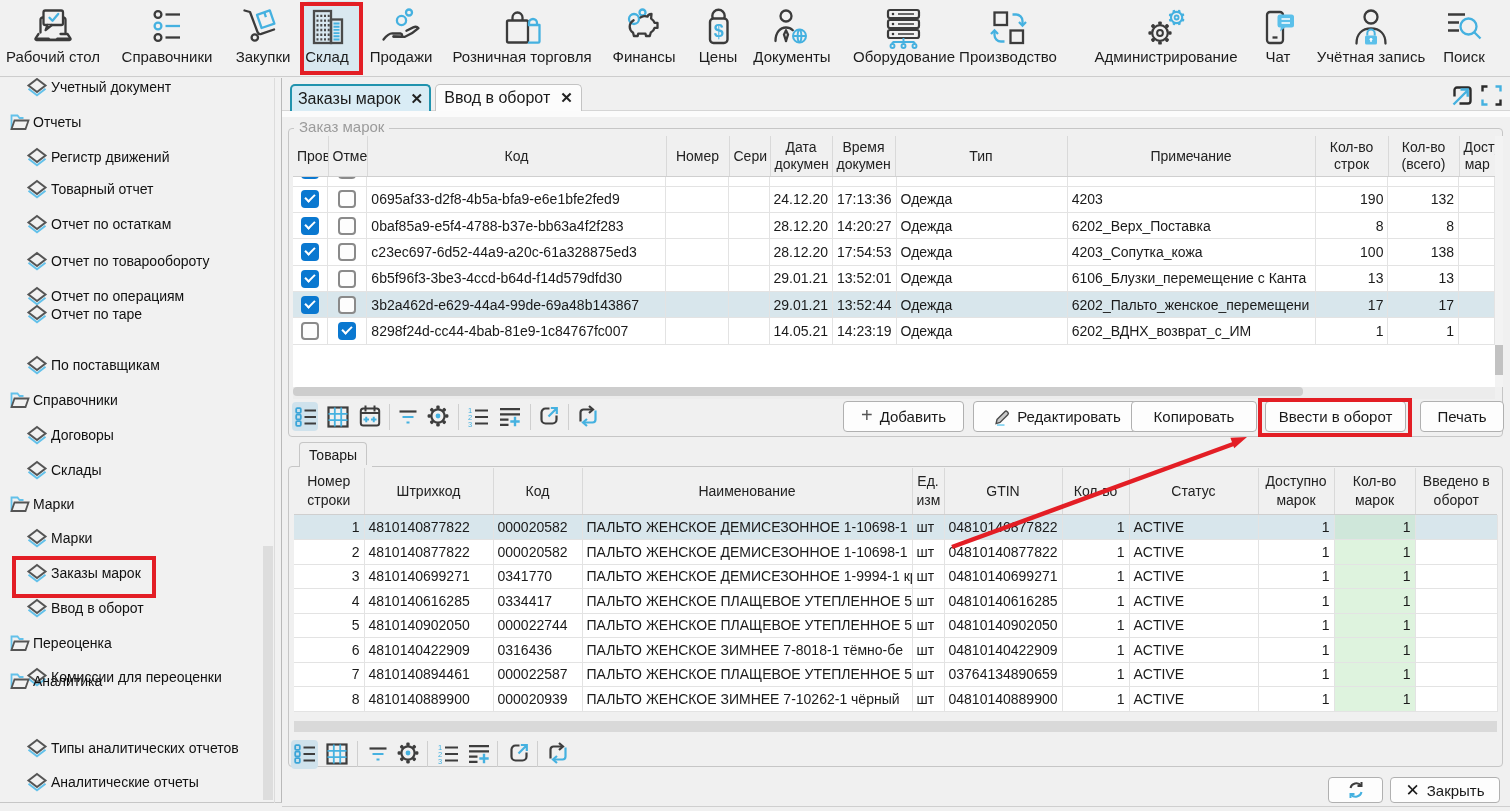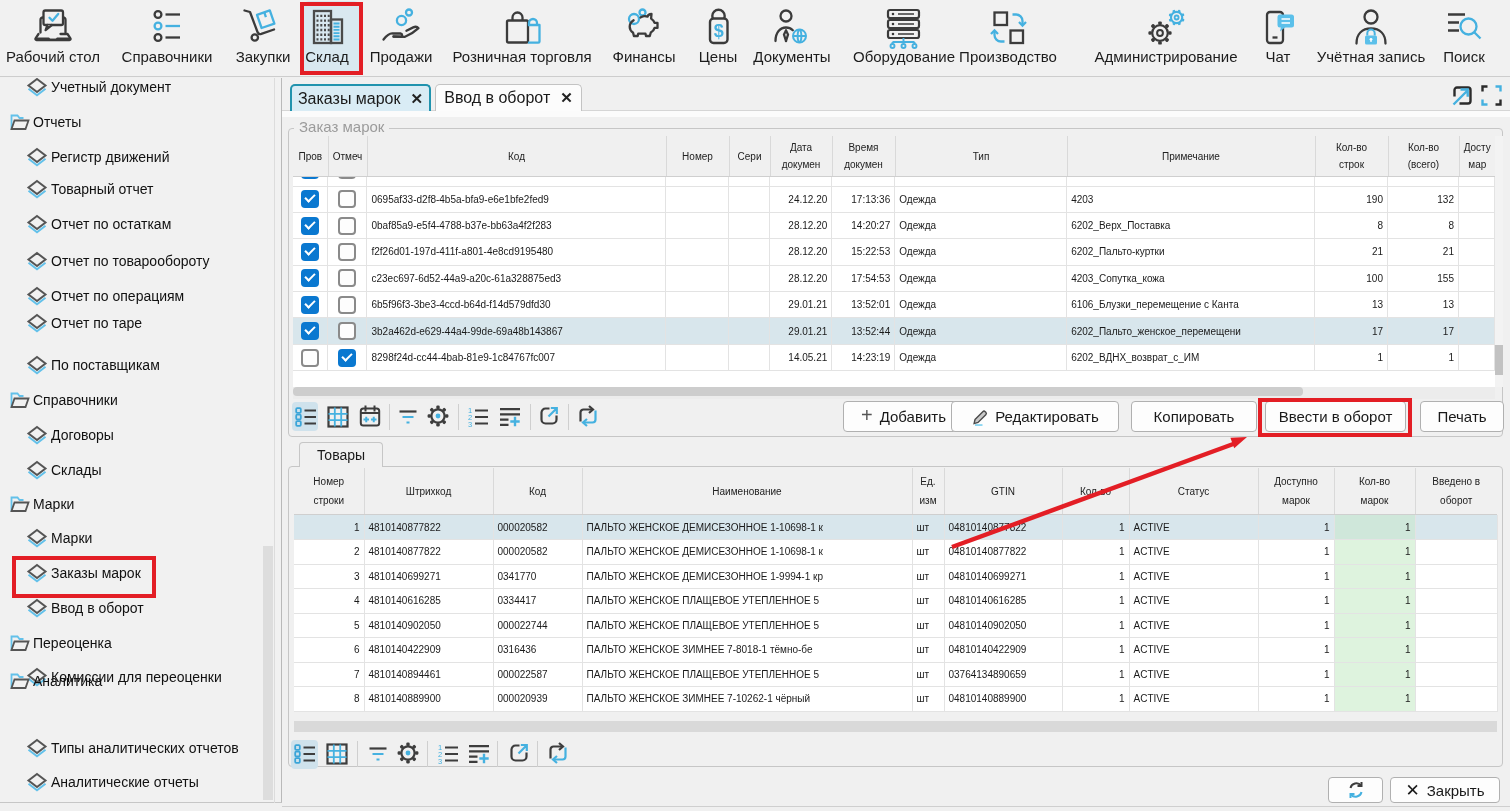--- a/index.html
+++ b/index.html
@@ -21,24 +21,24 @@
 .tab { position:absolute; top:84px; height:27px; font-size:16px; display:flex; align-items:center; justify-content:center; }
 #tab1 { left:290px; width:141px; background:#d9ecf5; border:2px solid #2193ae; border-bottom:none; border-radius:5px 5px 0 0; z-index:3; }
 #tab2 { left:435px; width:147px; background:#fcfcfc; border:1px solid #c3c3c3; border-bottom:none; border-radius:5px 5px 0 0; }
 .tabx { font-weight:bold; margin-left:10px; font-size:15px; color:#222; }
 #tabband { position:absolute; left:282px; top:110px; width:1228px; height:7px; background:#fbfbfb; border-top:1px solid #d5d5d5;}
 
 .gbox { position:absolute; border:1px solid #c6c6c6; border-radius:4px; }
 #gb1 { left:288px; top:128px; width:1215px; height:309px; }
 #gb1lbl { position:absolute; left:294px; top:118px; background:#f0f0f0; padding:0 5px; font-size:15px; color:#9b9b9b; z-index:2; }
 #gb2 { left:288px; top:466px; width:1215px; height:301px; }
-#tabt { position:absolute; left:299px; top:442px; width:84px; height:25px; background:#f0f0f0; border:1px solid #c6c6c6; border-bottom:none; border-radius:4px 4px 0 0; font-size:14px; display:flex; align-items:center; justify-content:center; z-index:2; }
+#tabt { position:absolute; left:299px; top:442px; width:68px; height:25px; background:#f0f0f0; border:1px solid #c6c6c6; border-bottom:none; border-radius:4px 4px 0 0; font-size:14px; display:flex; align-items:center; justify-content:center; z-index:2; }
 #tabtmask { position:absolute; left:300px; top:465px; width:72px; height:2px; background:#f0f0f0; z-index:2; }
 
-table { border-collapse:collapse; table-layout:fixed; font-size:10px; }
+table { border-collapse:collapse; table-layout:fixed; font-size:14px; }
 td,th { overflow:hidden; white-space:nowrap; padding:0 4px; font-weight:normal; }
 .t1h { position:absolute; left:293px; top:136px; width:1202px; height:41px; background:#f0f0f0; }
 .t1h th { border-right:1px solid #d9d9d9; border-bottom:1px solid #cfcfcf; text-align:center; color:#222; line-height:17px; }
 #t1wrap { position:absolute; left:293px; top:177px; width:1202px; height:210px; overflow:hidden; background:#fff; }
 #t1wrap table { margin-top:-17.4px; }
 #t1wrap td { border-right:1px solid #e3e3e3; border-bottom:1px solid #e3e3e3; height:25.4px; }
 #t1wrap tr { height:26.4px; }
 .prow td { vertical-align:top; padding-top:1px; }
 .num { text-align:right; }
 .sel { background:#d8e6ec;border-radius:12px; }
@@ -308,21 +308,21 @@
         <path d="M2.5 11.8 11 18.3 19.5 11.8" fill="none" stroke="#63c1ea" stroke-width="2"></path>
       </svg>Отчет по остаткам</div>
 <div class="sitem" style="left:26px;top:172px"><svg width="22" height="20" viewBox="0 0 22 20">
         <path d="M11 2 19.5 8.5 11 15 2.5 8.5Z" fill="none" stroke="#555" stroke-width="2"></path>
         <path d="M2.5 11.8 11 18.3 19.5 11.8" fill="none" stroke="#63c1ea" stroke-width="2"></path>
       </svg>Отчет по товарообороту</div>
 <div class="sitem" style="left:26px;top:207px"><svg width="22" height="20" viewBox="0 0 22 20">
         <path d="M11 2 19.5 8.5 11 15 2.5 8.5Z" fill="none" stroke="#555" stroke-width="2"></path>
         <path d="M2.5 11.8 11 18.3 19.5 11.8" fill="none" stroke="#63c1ea" stroke-width="2"></path>
       </svg>Отчет по операциям</div>
-<div class="sitem" style="left:26px;top:234px"><svg width="22" height="20" viewBox="0 0 22 20">
+<div class="sitem" style="left:26px;top:225px"><svg width="22" height="20" viewBox="0 0 22 20">
         <path d="M11 2 19.5 8.5 11 15 2.5 8.5Z" fill="none" stroke="#555" stroke-width="2"></path>
         <path d="M2.5 11.8 11 18.3 19.5 11.8" fill="none" stroke="#63c1ea" stroke-width="2"></path>
       </svg>Отчет по таре</div>
 <div class="sitem" style="left:26px;top:276px"><svg width="22" height="20" viewBox="0 0 22 20">
         <path d="M11 2 19.5 8.5 11 15 2.5 8.5Z" fill="none" stroke="#555" stroke-width="2"></path>
         <path d="M2.5 11.8 11 18.3 19.5 11.8" fill="none" stroke="#63c1ea" stroke-width="2"></path>
       </svg>По поставщикам</div>
 <div class="sitem" style="left:10px;top:311px"><svg width="20" height="17" viewBox="0 0 20 17">
         <path d="M1.5 15V1.5h6l2 2.5h4" fill="none" stroke="#63c1ea" stroke-width="1.8"></path>
         <path d="M4.5 6.5h14L15.5 15h-14z" fill="#f1f1f1" stroke="#555" stroke-width="1.8"></path>
@@ -469,43 +469,29 @@
           <td class="num">14:20:27</td>
           <td>Одежда</td>
           <td>6202_Верх_Поставка</td>
           <td class="num">8</td>
           <td class="num">8</td>
           <td></td>
         </tr>
 <tr>
           <td class="cbc"><span class="cb cbon"></span></td>
           <td class="cbc"><span class="cb cboff"></span></td>
-          <td>f2f26d01-197d-411f-a801-4e8cd9195480</td>
-          <td></td>
-          <td></td>
-          <td class="num">28.12.20</td>
-          <td class="num">15:22:53</td>
-          <td>Одежда</td>
-          <td>6202_Пальто-куртки</td>
-          <td class="num">21</td>
-          <td class="num">21</td>
-          <td></td>
-        </tr>
-<tr>
-          <td class="cbc"><span class="cb cbon"></span></td>
-          <td class="cbc"><span class="cb cboff"></span></td>
           <td>c23ec697-6d52-44a9-a20c-61a328875ed3</td>
           <td></td>
           <td></td>
           <td class="num">28.12.20</td>
           <td class="num">17:54:53</td>
           <td>Одежда</td>
           <td>4203_Сопутка_кожа</td>
           <td class="num">100</td>
-          <td class="num">155</td>
+          <td class="num">138</td>
           <td></td>
         </tr>
 <tr>
           <td class="cbc"><span class="cb cbon"></span></td>
           <td class="cbc"><span class="cb cboff"></span></td>
           <td>6b5f96f3-3be3-4ccd-b64d-f14d579dfd30</td>
           <td></td>
           <td></td>
           <td class="num">29.01.21</td>
           <td class="num">13:52:01</td>
@@ -775,21 +761,21 @@
       <path d="M11.5 12.5 19.5 4.5M13.8 4h6v6" fill="none" stroke="#45b1e0" stroke-width="2.2"></path>
     </svg>
 <div class="tsep" style="left:568px;top:404px"></div>
 <svg class="ico24" style="left:576px;top:404px" width="24" height="24" viewBox="0 0 24 24">
       <path d="M4.5 17.5v-9a3 3 0 0 1 3-3h9" fill="none" stroke="#3d3d3d" stroke-width="2.2"></path>
       <path d="M13 2l4 3.5-4 3.5" fill="none" stroke="#3d3d3d" stroke-width="2.2"></path>
       <path d="M19.5 6.5v9a3 3 0 0 1-3 3h-9" fill="none" stroke="#45b1e0" stroke-width="2.2"></path>
       <path d="M11 15l-4 3.5 4 3.5" fill="none" stroke="#45b1e0" stroke-width="2.2"></path>
     </svg>
 <div class="btn" style="left:843px;top:401px;width:121px"><span style="font-size:20px;margin-right:7px;color:#555;margin-top:-2px">+</span>Добавить</div>
-<div class="btn" style="left:951px;top:401px;width:168px"><svg width="18" height="18" viewBox="0 0 18 18" style="margin-right:6px">
+<div class="btn" style="left:973px;top:401px;width:168px"><svg width="18" height="18" viewBox="0 0 18 18" style="margin-right:6px">
         <path d="M4 11.5 11.8 3.7a1.7 1.7 0 0 1 2.4 0l.6.6a1.7 1.7 0 0 1 0 2.4L7 14.5l-3.9 1.1z" fill="#c9c9c9" stroke="#4a4a4a" stroke-width="1.4"></path>
         <path d="M4 17.2h7.5" stroke="#8ed6f1" stroke-width="2.2"></path>
       </svg>Редактировать</div>
 <div class="btn" style="left:1131px;top:401px;width:126px">Копировать</div>
 <div class="btn" style="left:1265px;top:401px;width:141px">Ввести в оборот</div>
 <div class="btn" style="left:1420px;top:401px;width:84px">Печать</div>
 </div>
 
 <div id="tbar2">
 <div class="icosel abs" style="left:291px;top:740px;width:27px;height:29px"></div>

